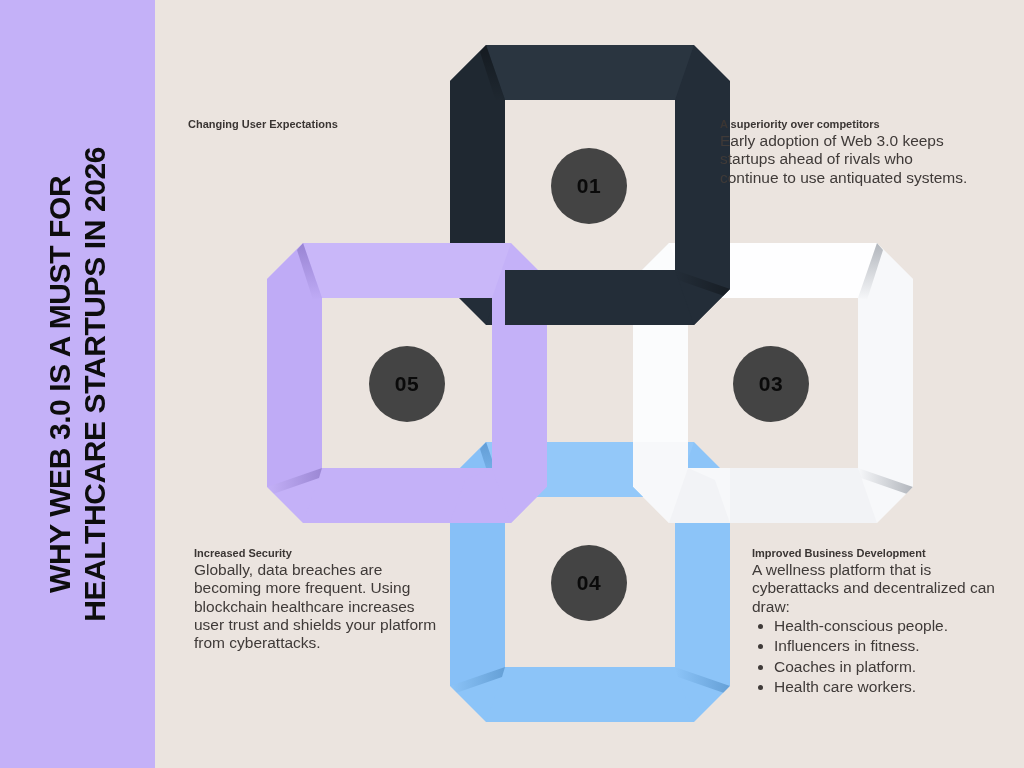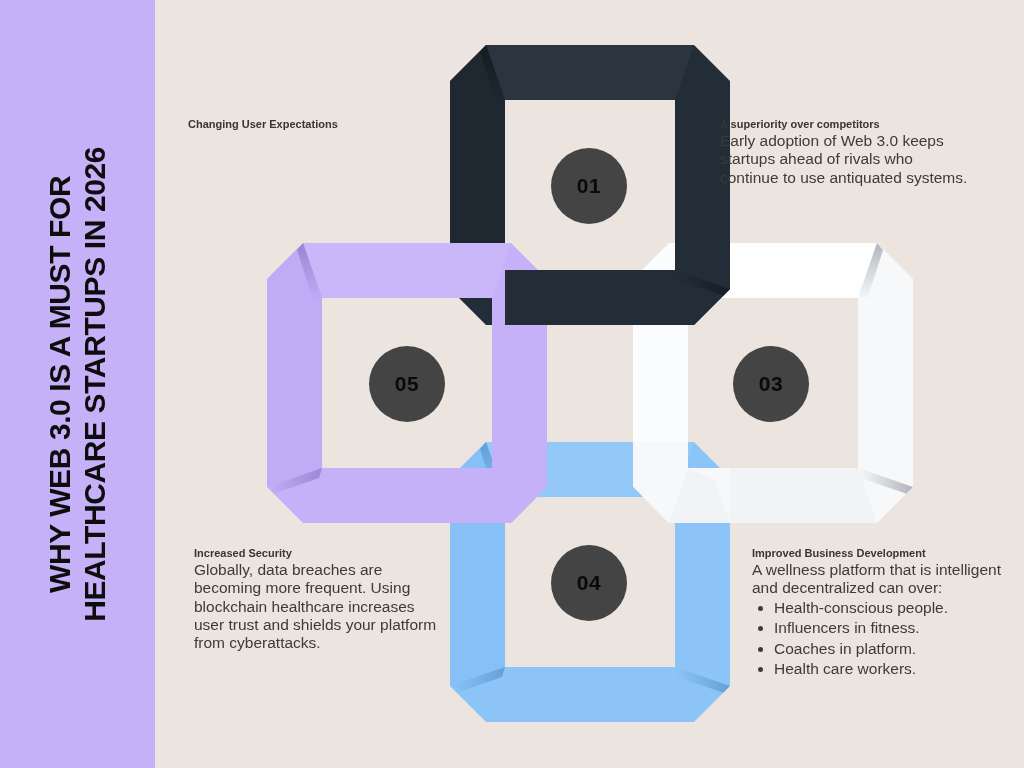--- a/index.html
+++ b/index.html
@@ -260,21 +260,21 @@
     <div class="blk-body">Early adoption of Web 3.0 keeps startups ahead of rivals who continue to use antiquated systems.</div>
   </div>
 
   <div class="block" id="block-03">
     <div class="blk-title">Increased Security</div>
     <div class="blk-body">Globally, data breaches are becoming more frequent. Using blockchain healthcare increases user trust and shields your platform from cyberattacks.</div>
   </div>
 
   <div class="block" id="block-04">
     <div class="blk-title">Improved Business Development</div>
-    <div class="blk-body">A wellness platform that is intelligent and decentralized can over:</div>
+    <div class="blk-body">A wellness platform that is cyberattacks and decentralized can draw:</div>
     <ul>
         <li>Health-conscious people.</li>
         <li>Influencers in fitness.</li>
         <li>Coaches in platform.</li>
         <li>Health care workers.</li>
       </ul>
   </div>
 
 </div>
 

